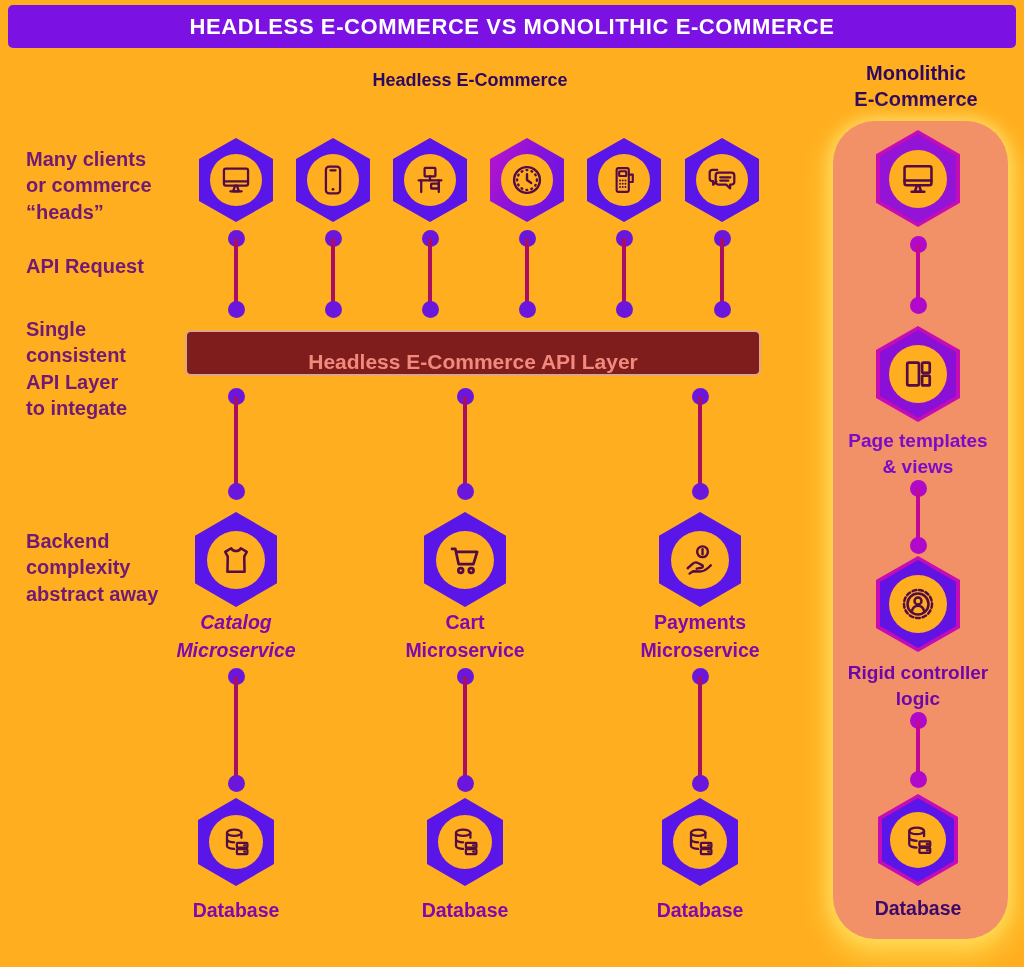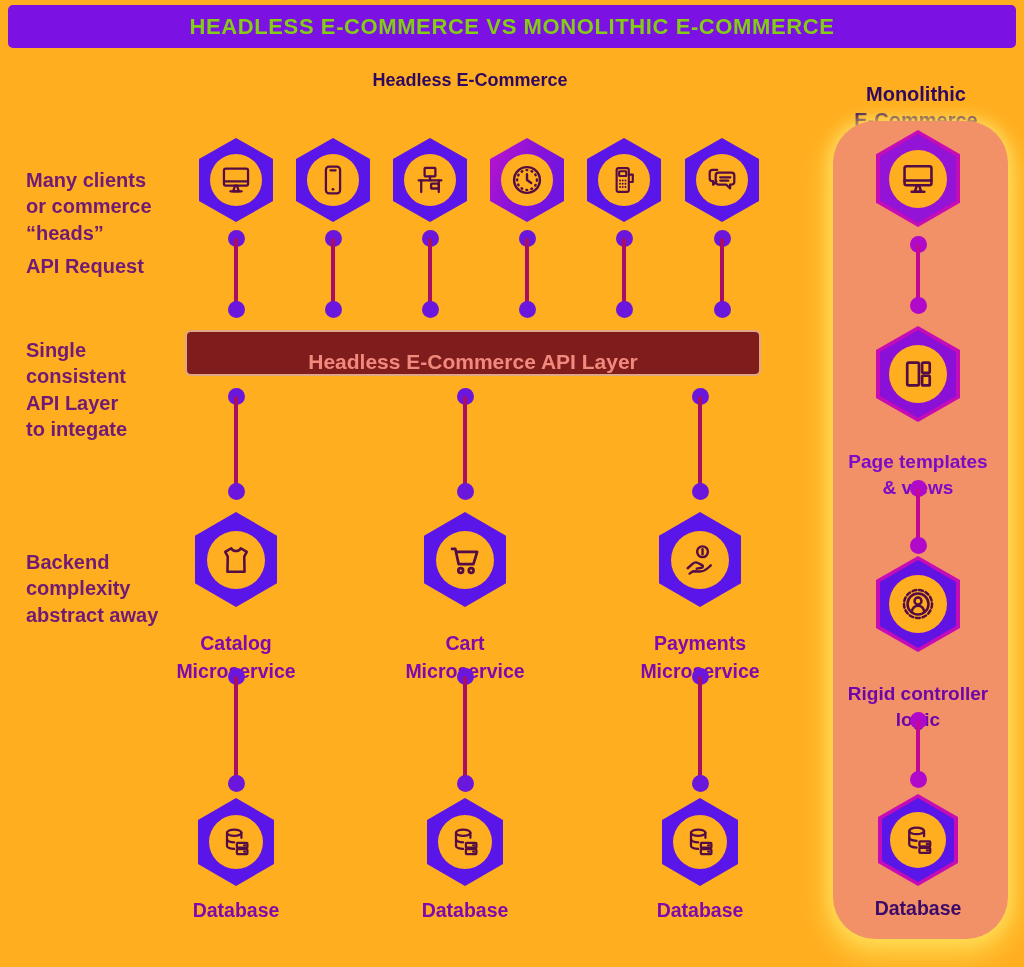--- a/index.html
+++ b/index.html
@@ -2,29 +2,29 @@
 <html><head>
 <meta charset="utf-8">
 <style>
   html,body{margin:0;padding:0;background:#ffae1f;}
   .stage{position:relative;width:1024px;height:967px;background:#ffae1f;overflow:hidden;
          font-family:"Liberation Sans",sans-serif;font-weight:700;}
 
   
   .banner{position:absolute;left:8px;top:5px;width:1008px;height:43px;background:#7b11e2;
           border-radius:5px;display:flex;align-items:center;justify-content:center;}
-  .banner-text{color:#84cc16;font-size:22px;letter-spacing:.6px;text-align:right;}
+  .banner-text{color:#ffffff;font-size:22px;letter-spacing:.6px;text-align:right;}
 
   
   .h-title{position:absolute;left:280px;top:70px;width:380px;text-align:center;
            color:#2e0761;font-size:18px;}
   .m-title{position:absolute;left:826px;top:60px;width:180px;text-align:center;
            color:#2e0761;font-size:20px;line-height:1.3;}
 
-  .multiline{white-space:pre-line;margin-top:21px;}
+  .multiline{white-space:pre-line;}
 
   
   .panel{position:absolute;left:833px;top:121px;width:175px;height:818px;background:#f29068;
          border-radius:42px;box-shadow:0 10px 28px 6px rgba(255,219,80,.9),0 0 14px 2px rgba(255,225,120,.8);}
 
   
   .side-lbl{position:absolute;color:#701a75;font-size:20px;line-height:1.32;}
 
   
   .hex{position:absolute;}
@@ -274,21 +274,21 @@
   </div>
   <div class="hex" style="left:659px;top:512px;width:82px;height:95px;">
     <div class="hex-shape"></div>
     <div class="hex-circle" style="width:58px;height:58px;">
         <svg width="38" height="38" viewBox="0 0 24 24">
           <use href="#i-handdollar"></use>
         </svg>
       </div>
   </div>
 
-  <div class="lbl multiline" style="left:141px;top:608px;width:190px;">Catalog
+  <div class="lbl multiline" style="left:141px;top:608px;width:190px;font-style:italic;">Catalog
 Microservice</div>
   <div class="lbl multiline" style="left:370px;top:608px;width:190px;">Cart
 Microservice</div>
   <div class="lbl multiline" style="left:605px;top:608px;width:190px;">Payments
 Microservice</div>
 
   <div class="connector hl" style="left:227px;top:668px;height:124px;">
       <i class="line"></i>
     </div>
   <div class="connector hl" style="left:456px;top:668px;height:124px;">

